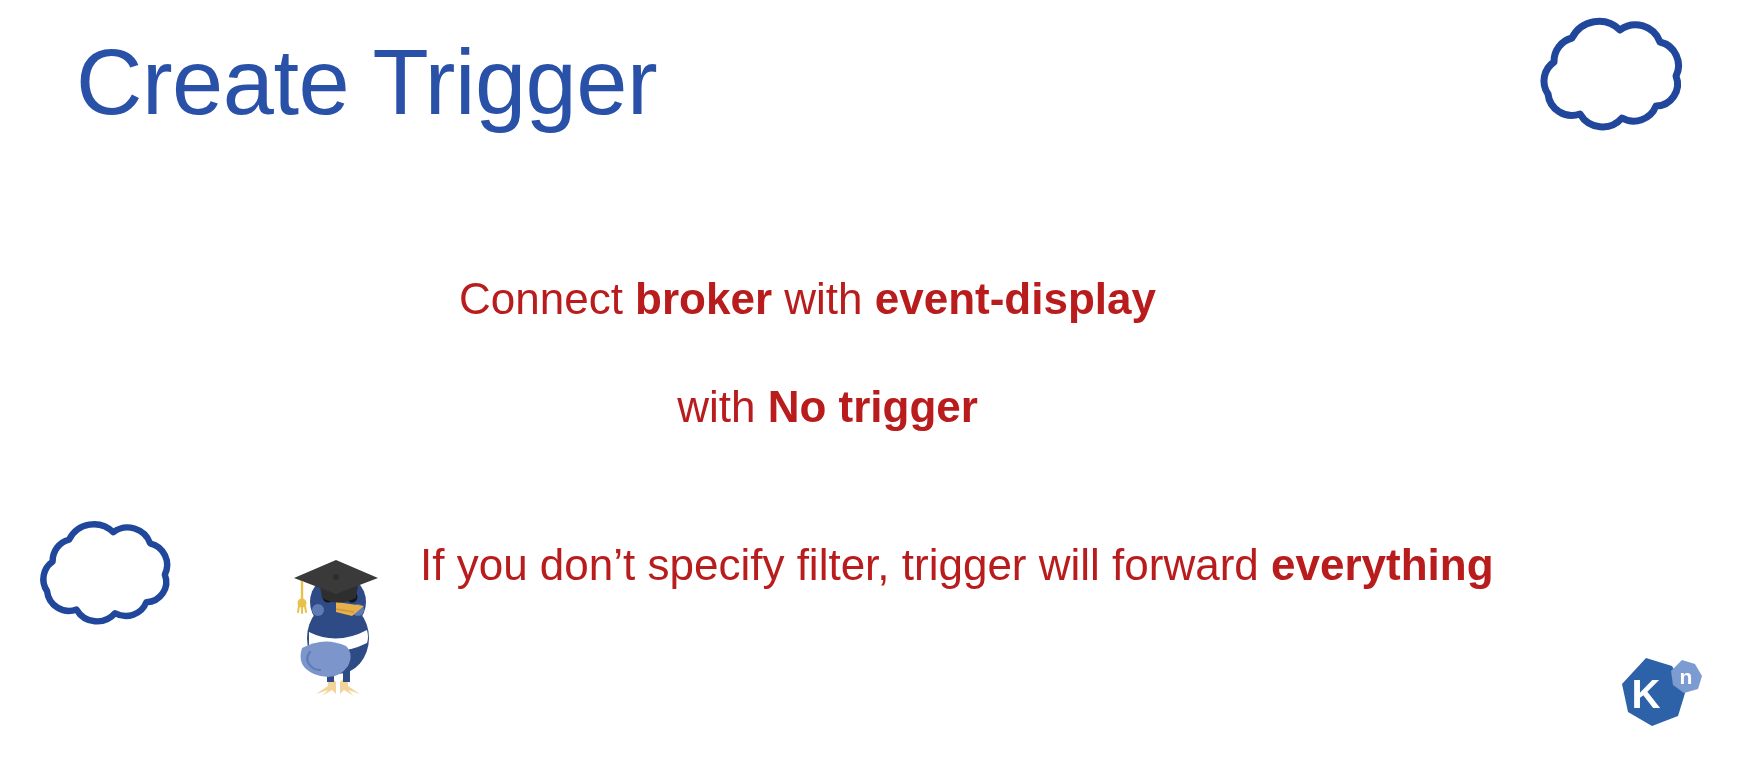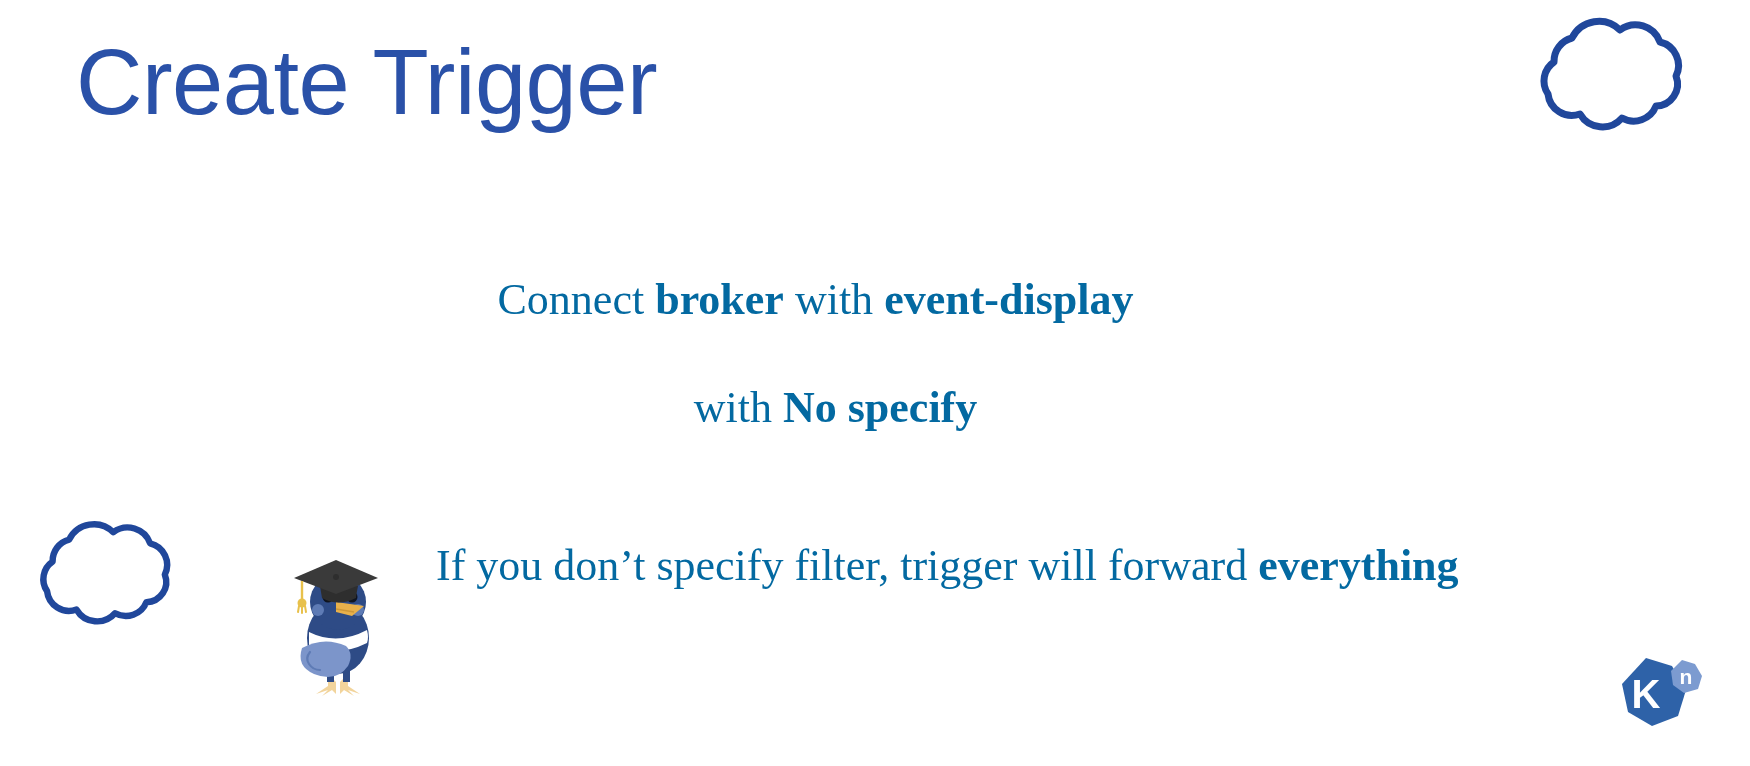--- a/index.html
+++ b/index.html
@@ -28,25 +28,24 @@
     font-weight: 300;
     letter-spacing: -0.5px;
     color: #2A51A8;
     white-space: nowrap;
     line-height: 1.05;
   }
 
   
   .body-line {
     position: absolute;
-    color: #0369a1;
-    font-family: Liberation Serif, serif;
+    color: #b91c1c;
+    font-family: Liberation Sans, sans-serif;
     font-weight: 400;
     white-space: nowrap;
-    margin-left: 16px;
   }
   .body-line b {
     font-weight: 700;
   }
   #line-connect {
     left: 0;
     right: 0;
     top: 274px;
     text-align: center;
     font-size: 44px;
@@ -130,21 +129,21 @@
                a24 24 0 0 1 18 -24
                Z" fill="#ffffff" stroke="#20479B" stroke-width="7" stroke-linejoin="round"></path>
     </svg>
   </div>
 
   <div class="body-line" id="line-connect">
     <span>Connect </span><b>broker</b><span> with </span><b>event-display</b>
   </div>
 
   <div class="body-line" id="line-filter">
-    <span>with </span><b>No specify</b>
+    <span>with </span><b>No trigger</b>
   </div>
 
   <div id="mascot-bird">
     <svg width="92" height="140" viewBox="0 0 92 140" xmlns="http://www.w3.org/2000/svg">
 
       <g>
         <path d="M38 118 L38 130 L26 138 L38 134 L32 140 L42 134 L46 138 L46 126 Z" fill="#F2D49B"></path>
         <path d="M58 118 L58 130 L70 138 L58 134 L64 140 L54 134 L50 138 L50 126 Z" fill="#F2D49B"></path>
         <rect x="37" y="112" width="7" height="14" fill="#2E4B86"></rect>
         <rect x="53" y="112" width="7" height="14" fill="#2E4B86"></rect>

